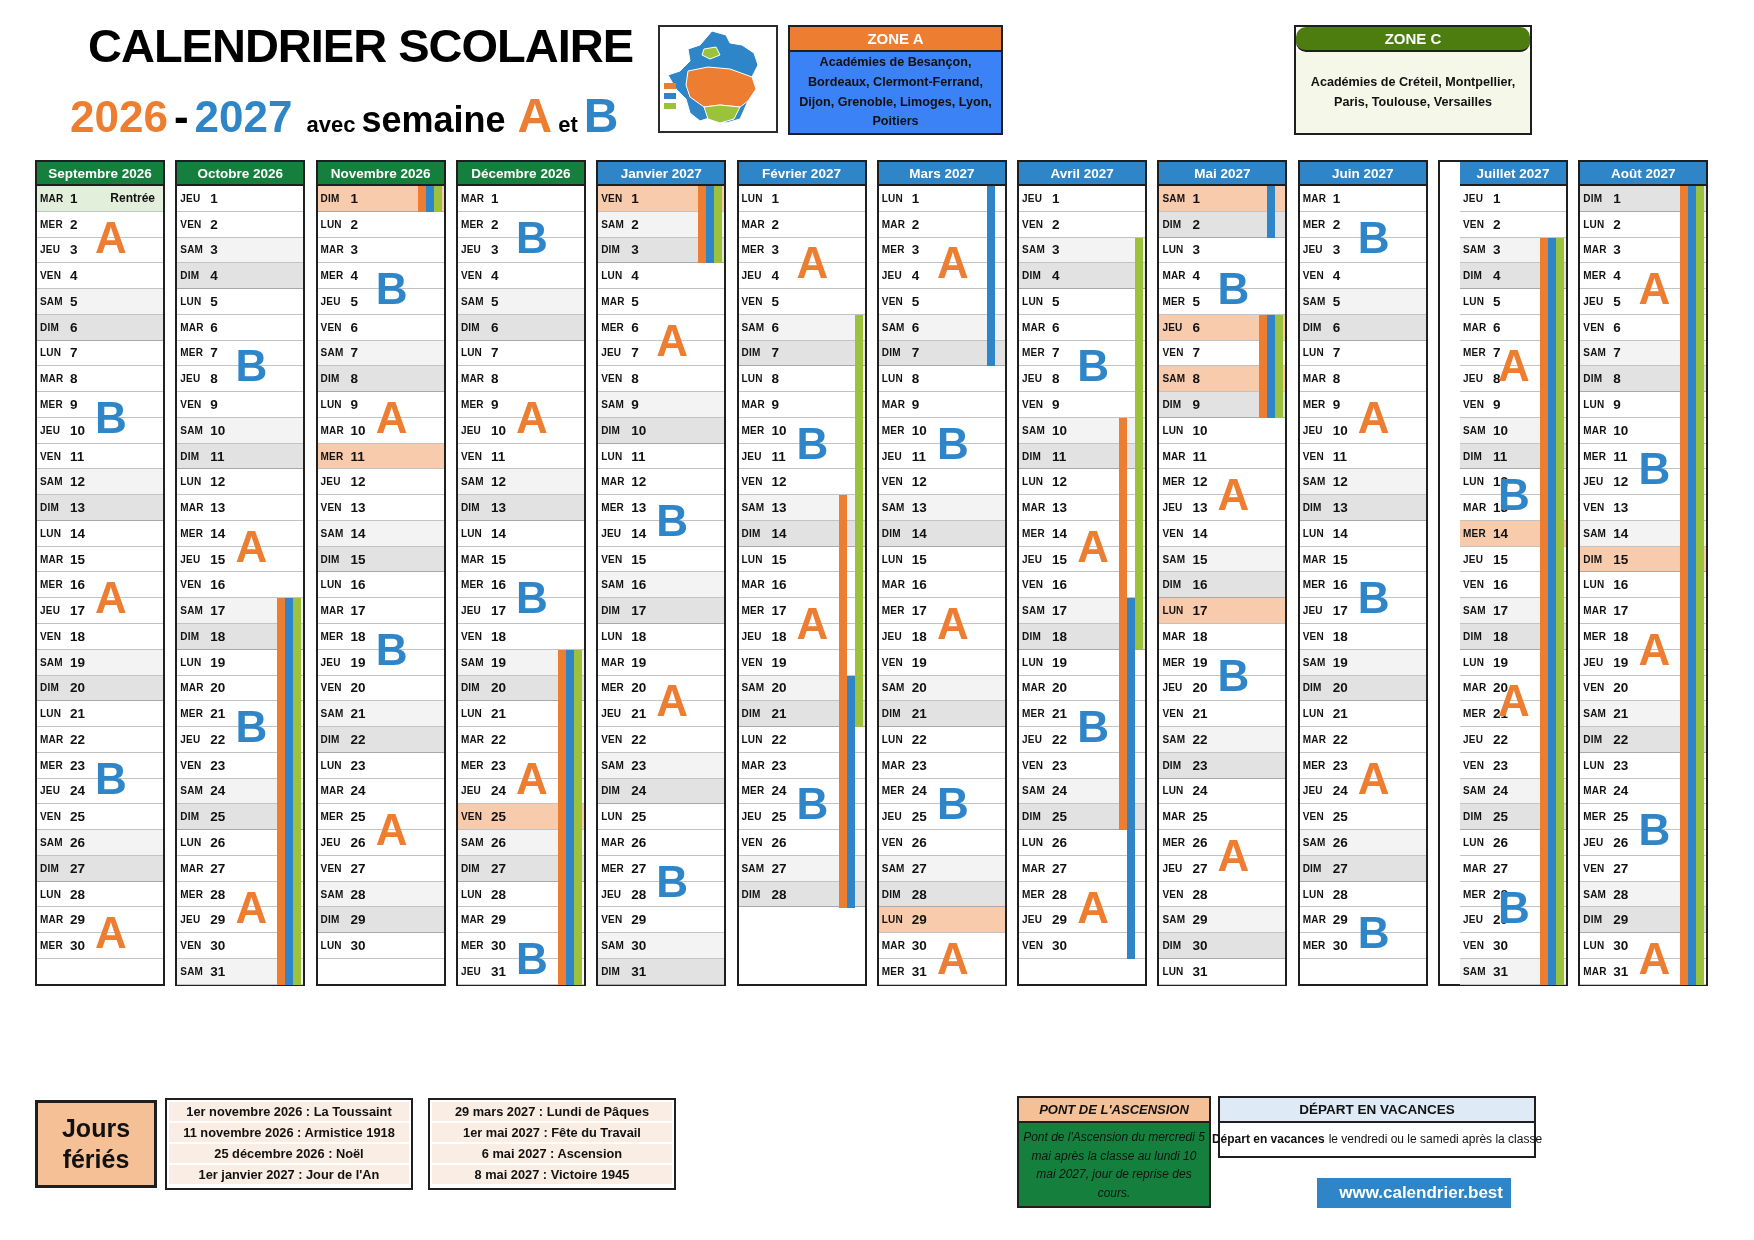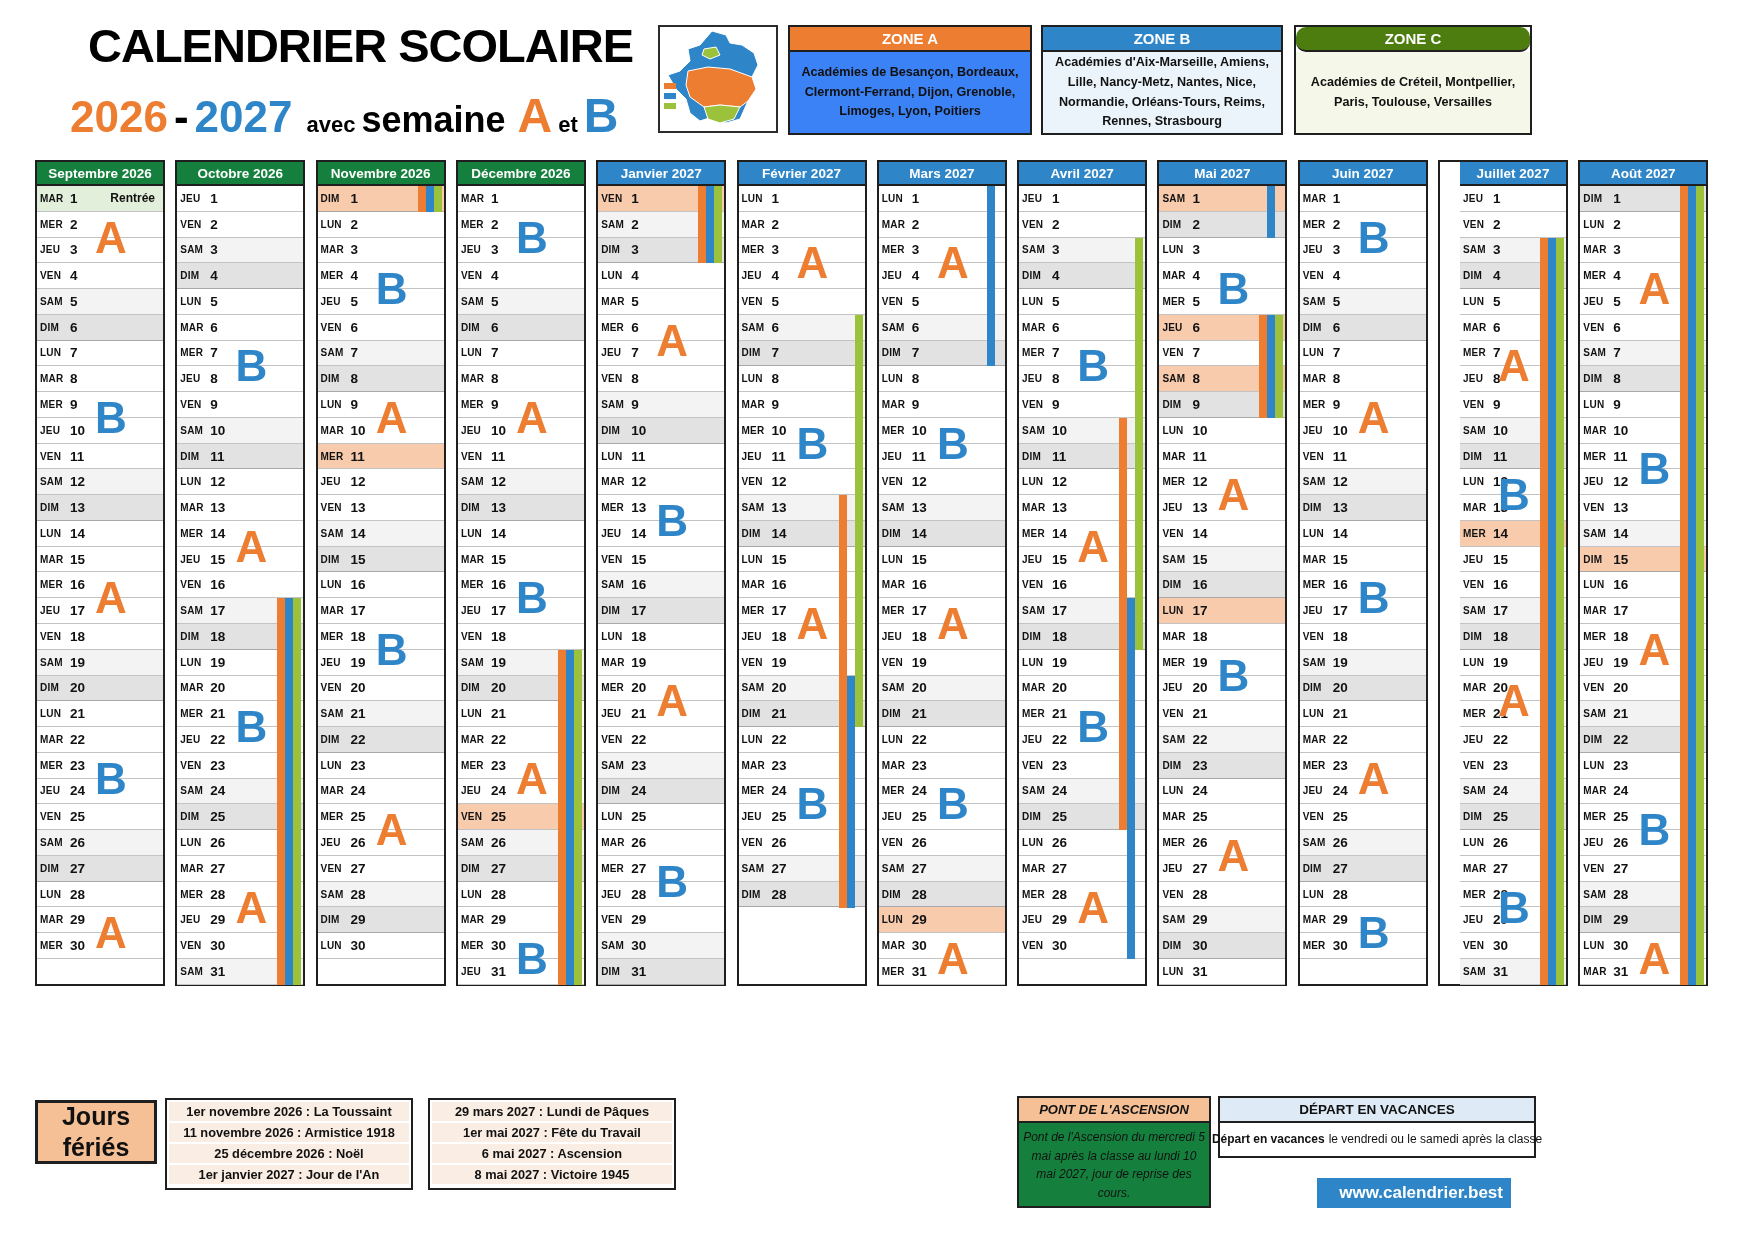--- a/index.html
+++ b/index.html
@@ -17,21 +17,21 @@
   .st-et{font-size:22px;font-weight:bold;color:#000;}
   .st-B{font-size:48px;font-weight:bold;color:#2E86C8;}
 
   .map-box{position:absolute;left:658px;top:25px;width:120px;height:108px;background:#fff;
            border:2px solid #2b2b2b;box-sizing:border-box;}
   .zone-box{position:absolute;top:25px;height:110px;border:2px solid #1f1f1f;box-sizing:border-box;}
   .zone-head{height:25px;display:flex;align-items:center;justify-content:center;
              color:#fff;font-weight:bold;font-size:15px;border-bottom:2px solid #1f1f1f;box-sizing:border-box;}
   .zone-body{height:81px;display:flex;align-items:center;justify-content:center;text-align:center;
              font-size:12.6px;font-weight:bold;line-height:1.55;padding:0 8px;box-sizing:border-box;}
-  .zone-a{left:788px;width:244px;} .zone-a .zone-head{background:#ED7D31;} .zone-a .zone-body{background:#3b82f6;}
+  .zone-a{left:788px;width:215px;} .zone-a .zone-head{background:#ED7D31;} .zone-a .zone-body{background:#3b82f6;}
   .zone-b{left:1041px;width:242px;} .zone-b .zone-head{background:#2E86C8;} .zone-b .zone-body{background:#EBF4FB;}
   .zone-c{left:1294px;width:238px;} .zone-c .zone-head{background:#4d7c0f;border-radius:10px;} .zone-c .zone-body{background:#F5F8E8;}
 
   
   .month{position:absolute;top:160px;width:130px;height:826px;border:2px solid #1f1f1f;
          box-sizing:border-box;background:#fff;}
   .m-head{height:24px;display:flex;align-items:center;justify-content:center;color:#fff;
           font-weight:bold;font-size:13.5px;border-bottom:2px solid #1f1f1f;box-sizing:border-box;}
   .m-head.orange{background:#15803d;} .m-head.blue{background:#2E86C8;}
   .day{position:relative;height:25.77px;box-sizing:border-box;border-bottom:1px solid #c3c3c3;
@@ -41,21 +41,21 @@
   .wd{font-size:10px;font-weight:bold;width:30px;padding-left:3px;letter-spacing:0.2px;}
   .num{font-size:13.5px;font-weight:bold;}
   .evt{font-size:12px;font-weight:bold;margin-left:auto;padding-right:8px;}
   .letter{position:absolute;width:56px;left:46px;height:48px;line-height:48px;text-align:center;
           font-size:44px;font-weight:bold;z-index:3;pointer-events:none;}
   .letter.A{color:#ED7D31;} .letter.B{color:#2E86C8;}
   .bar{position:absolute;width:8px;z-index:2;}
   .bar.za{background:#ED7D31;right:18px;} .bar.zb{background:#2E86C8;right:10px;} .bar.zc{background:#9CC23C;right:2px;}
 
   
-  .jf-box{position:absolute;left:35px;top:1100px;width:122px;height:64px;background:#F5C096;
+  .jf-box{position:absolute;left:35px;top:1100px;width:122px;height:88px;background:#F5C096;
           border:3px solid #1f1f1f;box-sizing:border-box;display:flex;align-items:center;justify-content:center;
           text-align:center;font-size:25px;font-weight:bold;line-height:1.25;}
   .list-box{position:absolute;top:1098px;height:92px;border:2px solid #1f1f1f;box-sizing:border-box;
             background:#fff;padding:2px;}
   .list-row{height:19px;margin-bottom:2px;background:#FAEDE3;display:flex;align-items:center;
             justify-content:center;font-size:12.8px;font-weight:bold;}
   .pont-box{position:absolute;left:1017px;top:1096px;width:194px;height:112px;border:2px solid #1f1f1f;
             box-sizing:border-box;background:#15803d;font-style:italic;}
   .pont-head{height:25px;background:#F5C096;border-bottom:2px solid #1f1f1f;box-sizing:border-box;
              display:flex;align-items:center;justify-content:center;font-weight:bold;font-size:13px;}
@@ -96,24 +96,20 @@
       <rect x="4" y="56" width="12" height="6" fill="#ED7D31"></rect>
       <rect x="4" y="66" width="12" height="6" fill="#2E86C8"></rect>
       <rect x="4" y="76" width="12" height="6" fill="#9CC23C"></rect>
     </svg>
   </div>
 
   <div class="zone-box zone-a">
     <div class="zone-head">ZONE A</div>
     <div class="zone-body">Académies de Besançon, Bordeaux, Clermont-Ferrand, Dijon, Grenoble, Limoges, Lyon, Poitiers</div>
   </div>
-  <div class="zone-box zone-b">
-    <div class="zone-head">ZONE B</div>
-    <div class="zone-body">Académies d'Aix-Marseille, Amiens, Lille, Nancy-Metz, Nantes, Nice, Normandie, Orléans-Tours, Reims, Rennes, Strasbourg</div>
-  </div>
   <div class="zone-box zone-c">
     <div class="zone-head">ZONE C</div>
     <div class="zone-body">Académies de Créteil, Montpellier, Paris, Toulouse, Versailles</div>
   </div>
 
   <div id="calendar">
       <div class="month" style="left: 35px;">
         <div class="m-head orange">Septembre 2026</div>
         <div class="day rentree">
           <span class="wd">MAR</span>

